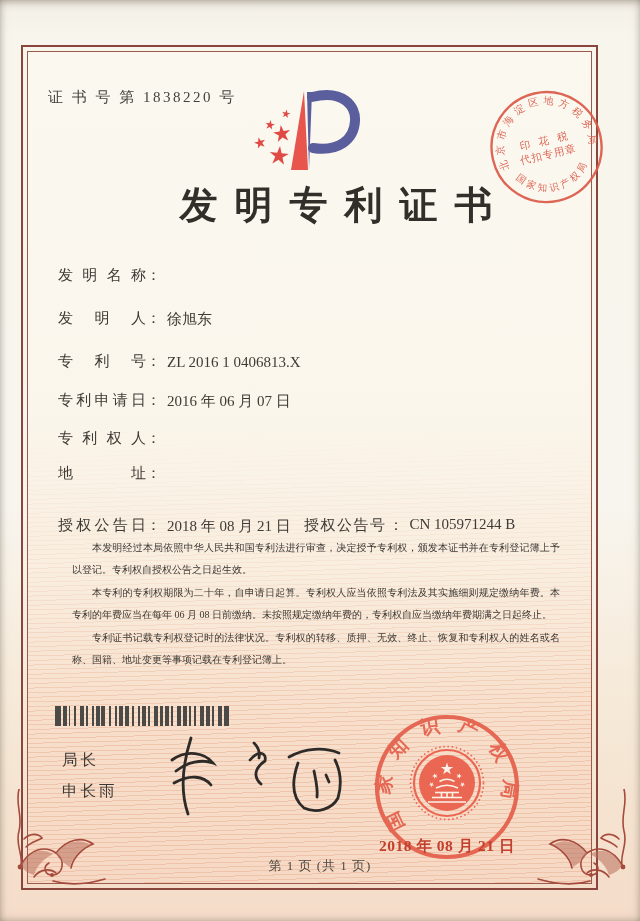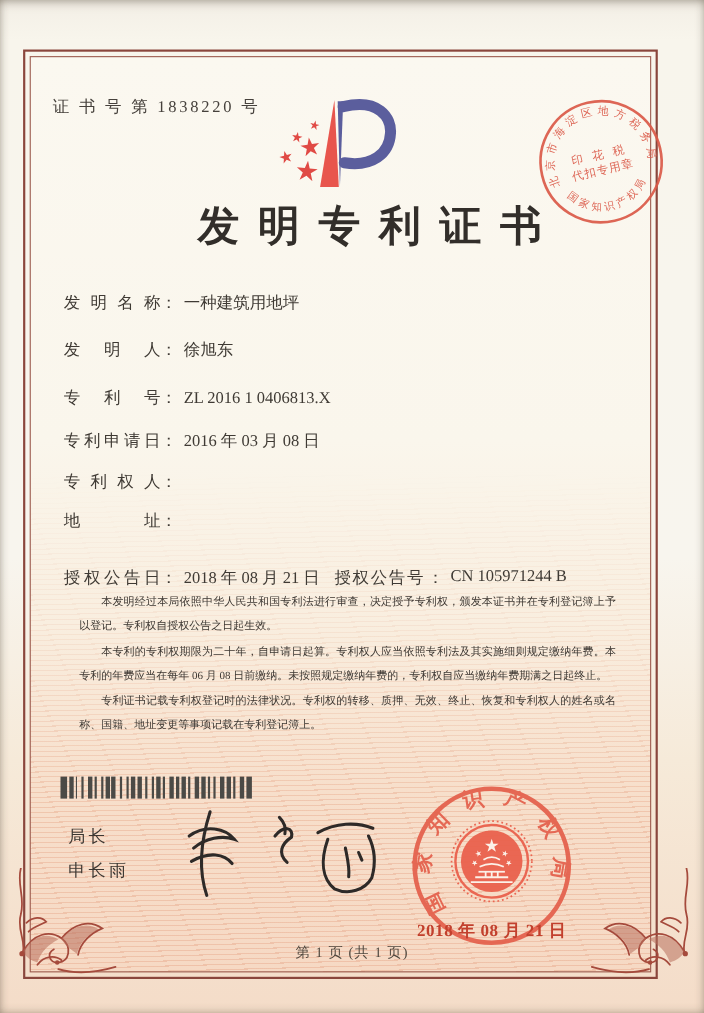--- a/index.html
+++ b/index.html
@@ -119,36 +119,35 @@
       </text>
     </svg>
   </div>
 
   <div class="cert-title">发明专利证书</div>
 
   <div class="fields">
     <div class="frow r1">
       <span class="lbl">发明名称</span>
         <span class="colon">：</span>
-      <span class="val">一种建筑用地坪</span>
     </div>
     <div class="frow r2">
       <span class="lbl">发明人</span>
         <span class="colon">：</span>
       <span class="val">徐旭东</span>
     </div>
     <div class="frow r3">
       <span class="lbl">专利号</span>
         <span class="colon">：</span>
       <span class="val">ZL 2016 1 0406813.X</span>
     </div>
     <div class="frow r4">
       <span class="lbl">专利申请日</span>
         <span class="colon">：</span>
-      <span class="val">2016 年 03 月 08 日</span>
+      <span class="val">2016 年 06 月 07 日</span>
     </div>
     <div class="frow r5">
       <span class="lbl">专利权人</span>
         <span class="colon">：</span>
     </div>
     <div class="frow r6">
       <span class="lbl">地址</span>
         <span class="colon">：</span>
     </div>
     <div class="frow r7">

